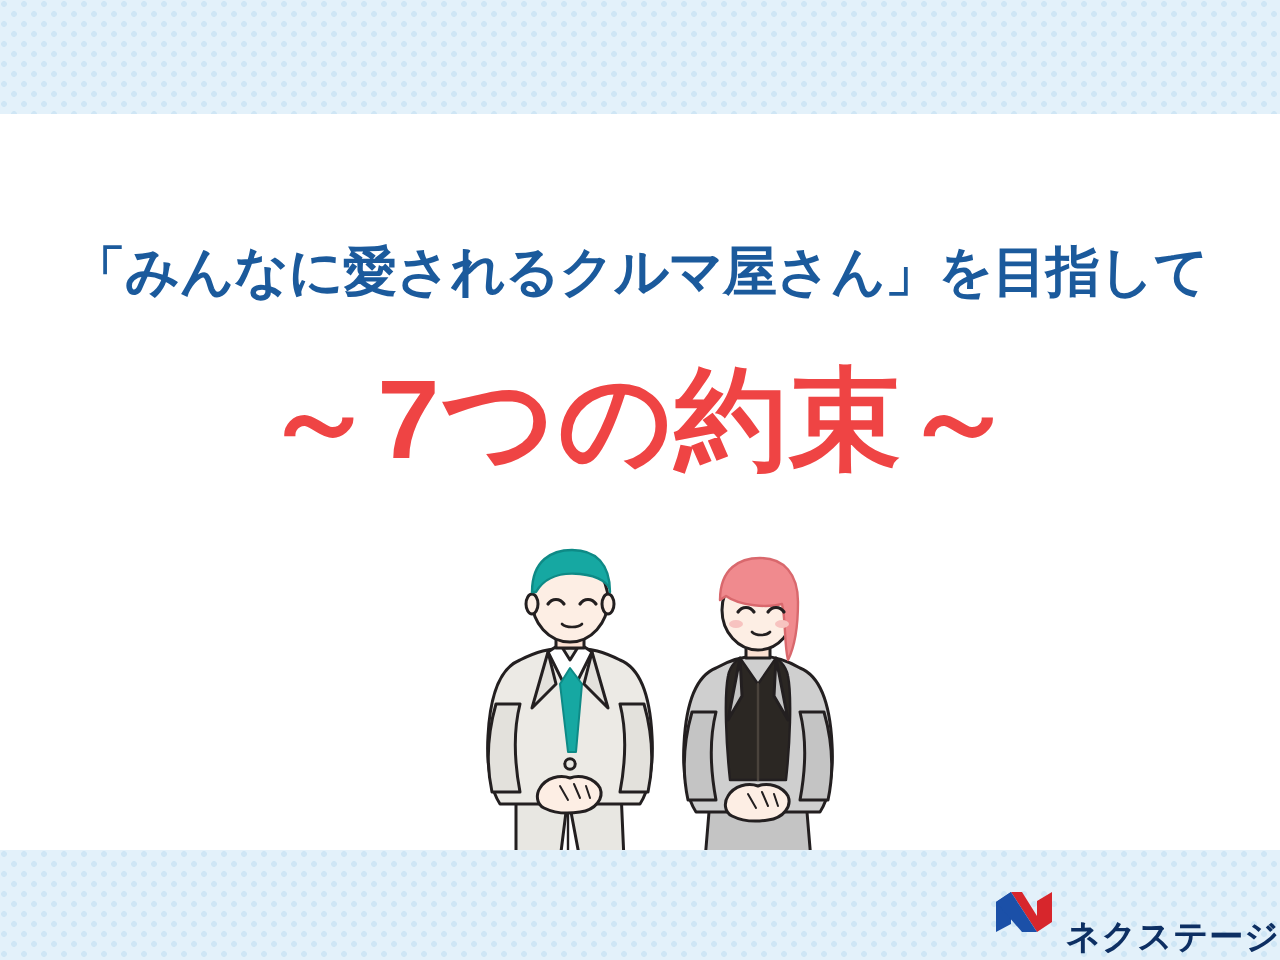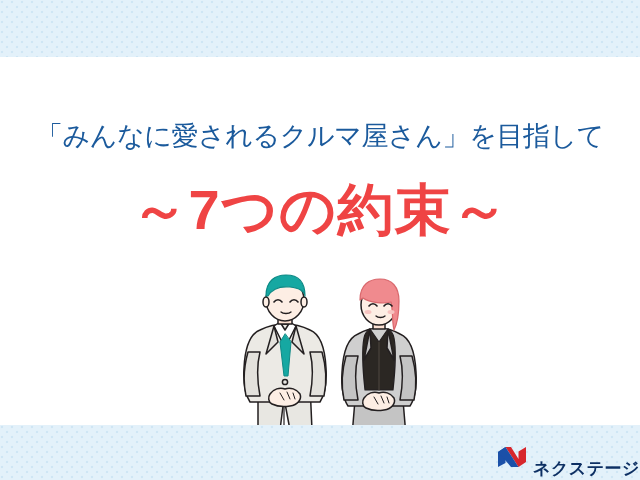--- a/index.html
+++ b/index.html
@@ -44,21 +44,21 @@
 
   
   .headline-1 {
     position: absolute;
     left: 0;
     top: 122px;
     width: 640px;
     text-align: center;
     color: #1b5a9c;
     font-size: 27px;
-    font-weight: 400;
+    font-weight: 700;
     letter-spacing: -0.4px;
     white-space: nowrap;
     line-height: 1.1;
   }
   .headline-2 {
     position: absolute;
     left: 0;
     top: 178px;
     width: 640px;
     text-align: center;

